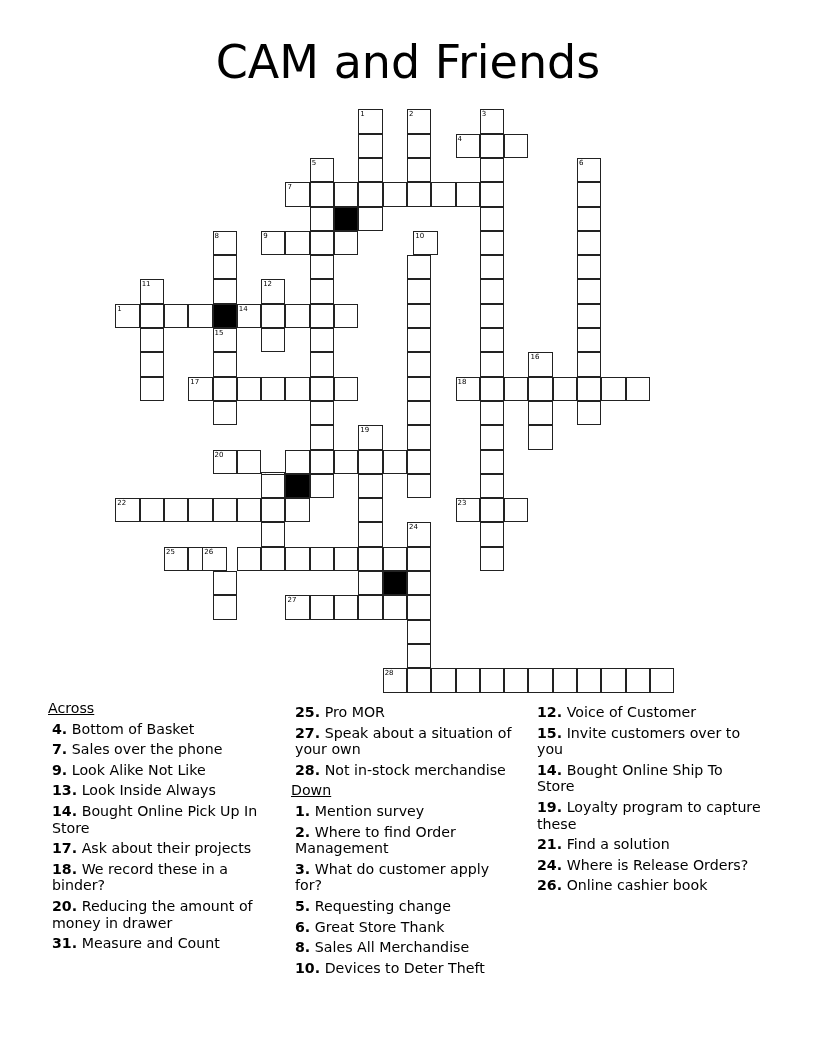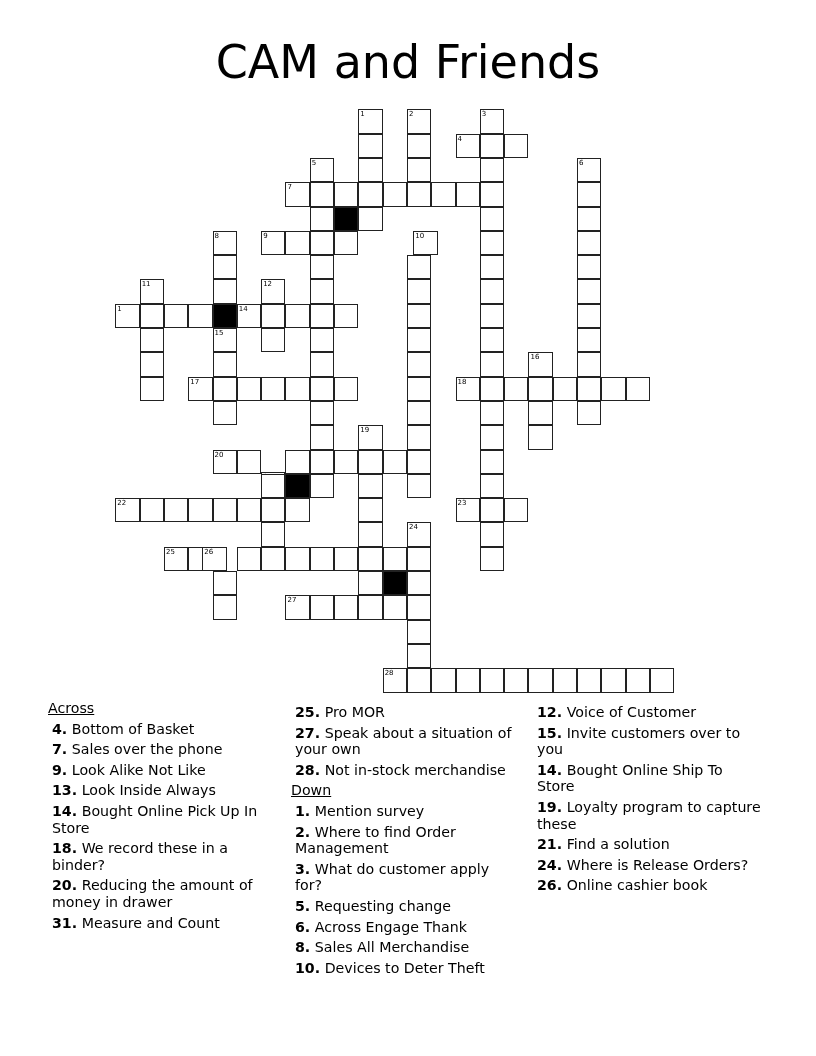--- a/index.html
+++ b/index.html
@@ -257,35 +257,36 @@
     <div class="cell black" style="left: 383.3px; top: 571.7px;"></div>
   </div>
 
 <div class="clues" id="col1">
   <div class="hdr">Across</div>
   <div class="clue"><b>4.</b> <span>Bottom of Basket</span></div>
   <div class="clue"><b>7.</b> <span>Sales over the phone</span></div>
   <div class="clue"><b>9.</b> <span>Look Alike Not Like</span></div>
   <div class="clue"><b>13.</b> <span>Look Inside Always</span></div>
   <div class="clue"><b>14.</b> <span>Bought Online Pick Up In Store</span></div>
+  <div class="clue"><b>17.</b> <span>Ask about their projects</span></div>
   <div class="clue"><b>18.</b> <span>We record these in a binder?</span></div>
   <div class="clue"><b>20.</b> <span>Reducing the amount of money in drawer</span></div>
   <div class="clue"><b>31.</b> <span>Measure and Count</span></div>
 </div>
 
 <div class="clues" id="col2">
   <div class="clue"><b>25.</b> <span>Pro MOR</span></div>
   <div class="clue"><b>27.</b> <span>Speak about a situation of your own</span></div>
   <div class="clue"><b>28.</b> <span>Not in-stock merchandise</span></div>
   <div class="hdr">Down</div>
   <div class="clue"><b>1.</b> <span>Mention survey</span></div>
   <div class="clue"><b>2.</b> <span>Where to find Order Management</span></div>
   <div class="clue"><b>3.</b> <span>What do customer apply for?</span></div>
   <div class="clue"><b>5.</b> <span>Requesting change</span></div>
-  <div class="clue"><b>6.</b> <span>Across Engage Thank</span></div>
+  <div class="clue"><b>6.</b> <span>Great Store Thank</span></div>
   <div class="clue"><b>8.</b> <span>Sales All Merchandise</span></div>
   <div class="clue"><b>10.</b> <span>Devices to Deter Theft</span></div>
 </div>
 
 <div class="clues" id="col3">
   <div class="clue"><b>12.</b> <span>Voice of Customer</span></div>
   <div class="clue"><b>15.</b> <span>Invite customers over to you</span></div>
   <div class="clue"><b>14.</b> <span>Bought Online Ship To Store</span></div>
   <div class="clue"><b>19.</b> <span>Loyalty program to capture these</span></div>
   <div class="clue"><b>21.</b> <span>Find a solution</span></div>

